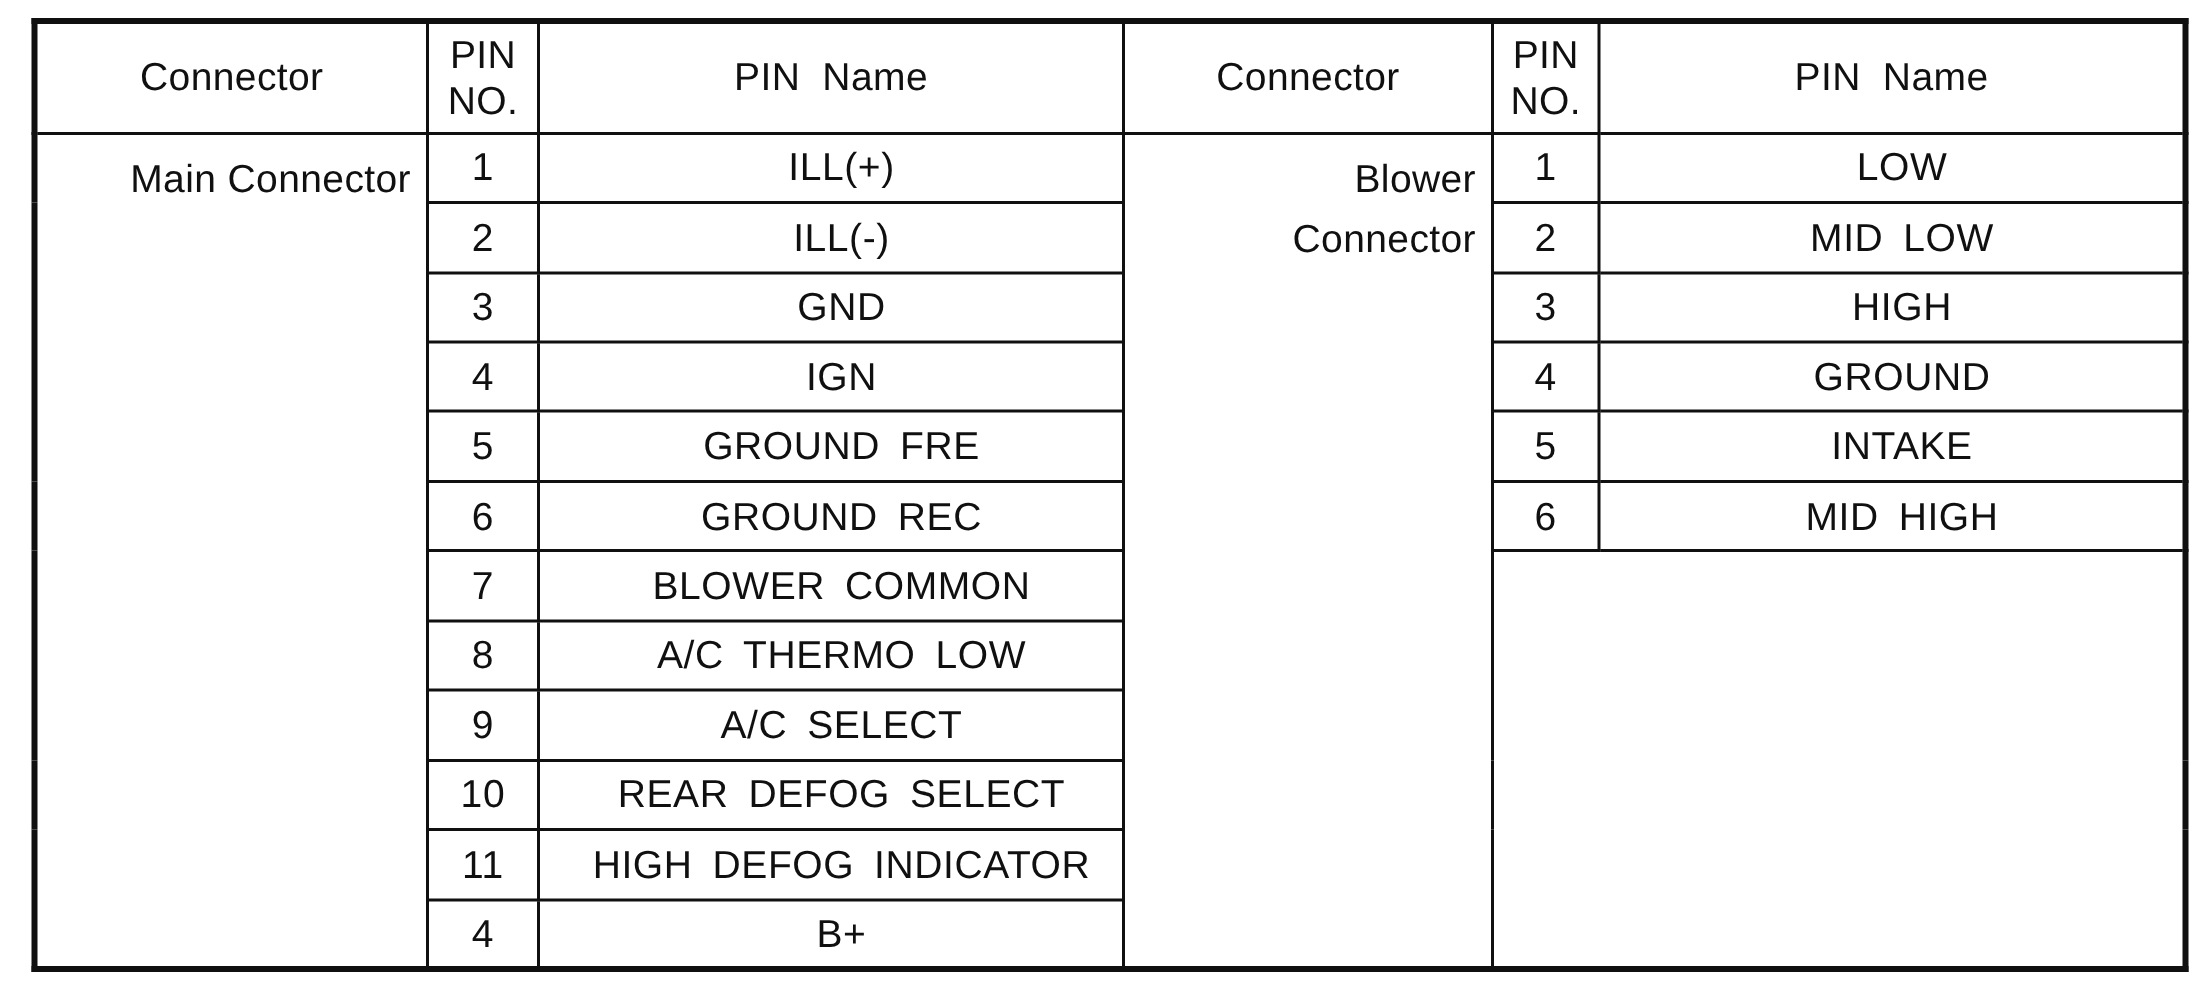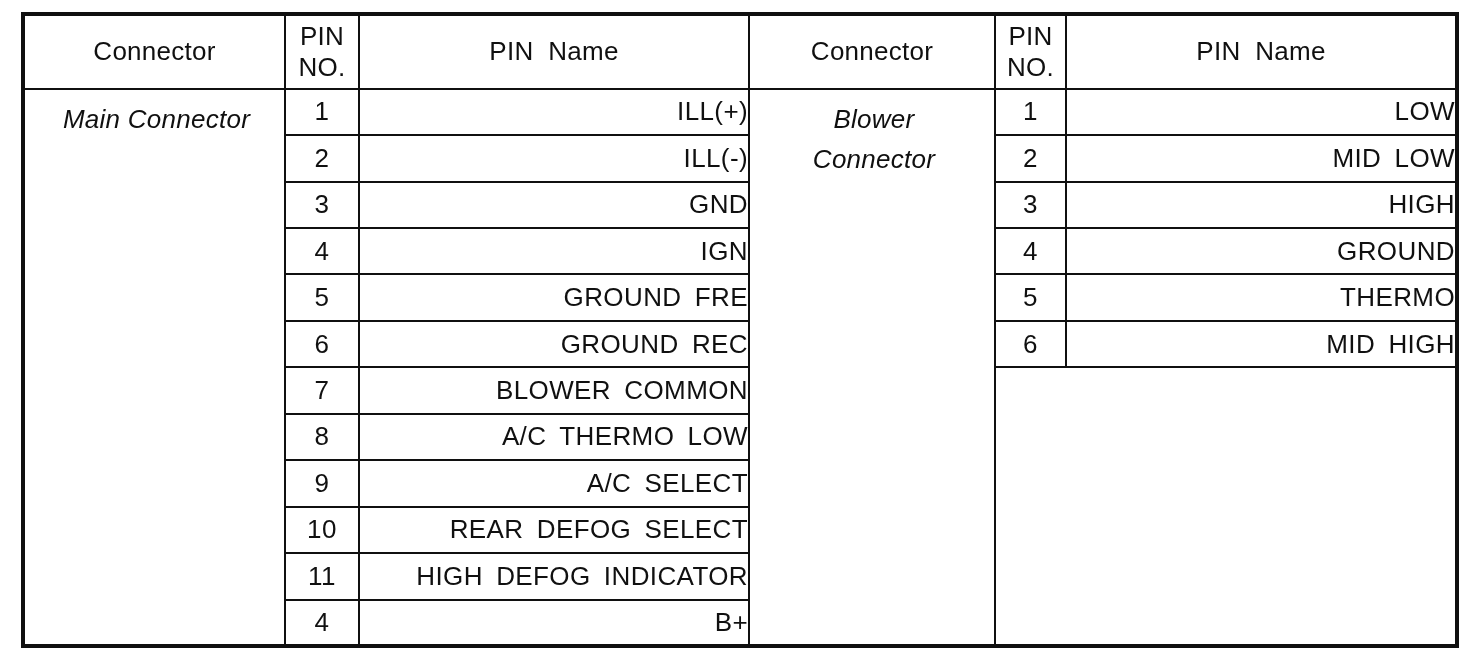--- a/index.html
+++ b/index.html
@@ -42,35 +42,34 @@
     word-spacing:0.28em;
     letter-spacing:0.01em;
   }
   tr.data-row{height:46px;}
   td.pin-no{
     text-align:center;
     vertical-align:middle;
     letter-spacing:0.02em;
   }
   td.pin-name{
-    text-align:right;
+    text-align:center;
     vertical-align:middle;
     padding-left:14px;
     word-spacing:0.22em;
     letter-spacing:0.015em;
     white-space:nowrap;
   }
   td.connector-cell{
-    text-align:center;
+    text-align:right;
     vertical-align:top;
     padding:9px 10px 0 14px;
     line-height:40px;
     white-space:pre-line;
     letter-spacing:0.01em;
-    font-style:italic;
   }
   td.empty-cell{
     background:var(--paper);
   }
 </style>
 </head>
 <body>
 
 <div class="page">
   <table class="pin-table">
@@ -120,21 +119,21 @@
         <td class="pin-no">4</td>
         <td class="pin-name">IGN</td>
         <td class="pin-no">4</td>
         <td class="pin-name">GROUND</td>
       </tr>
 
       <tr class="data-row">
         <td class="pin-no">5</td>
         <td class="pin-name">GROUND FRE</td>
         <td class="pin-no">5</td>
-        <td class="pin-name">THERMO</td>
+        <td class="pin-name">INTAKE</td>
       </tr>
 
       <tr class="data-row">
         <td class="pin-no">6</td>
         <td class="pin-name">GROUND REC</td>
         <td class="pin-no">6</td>
         <td class="pin-name">MID HIGH</td>
       </tr>
 
       <tr class="data-row">

